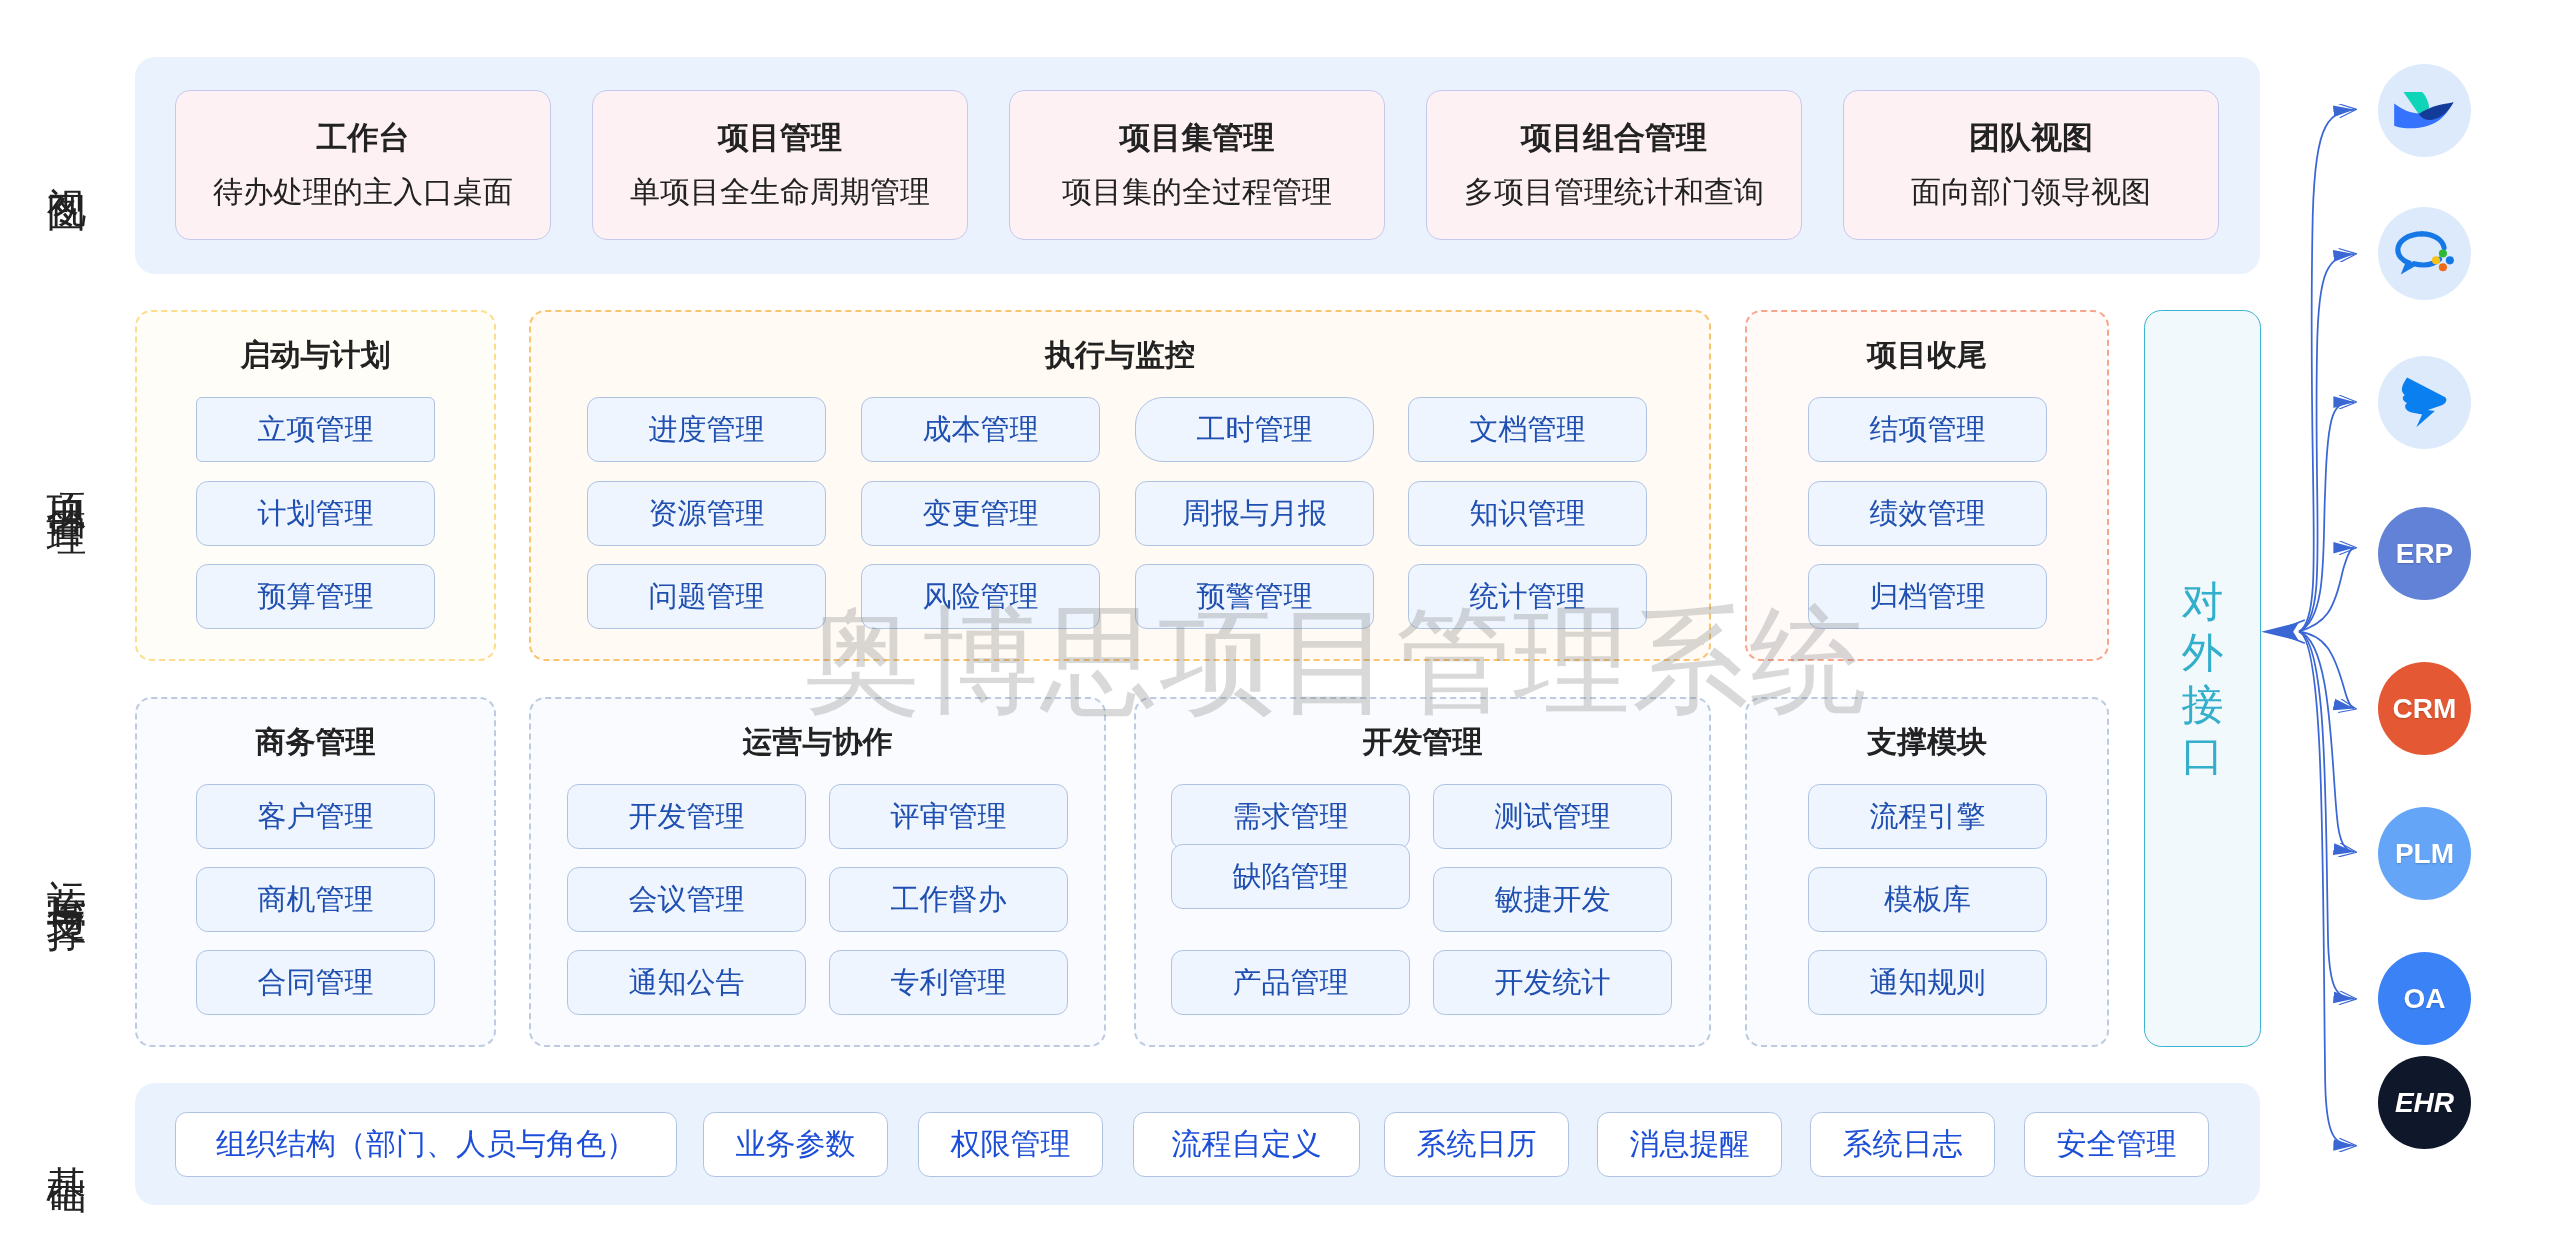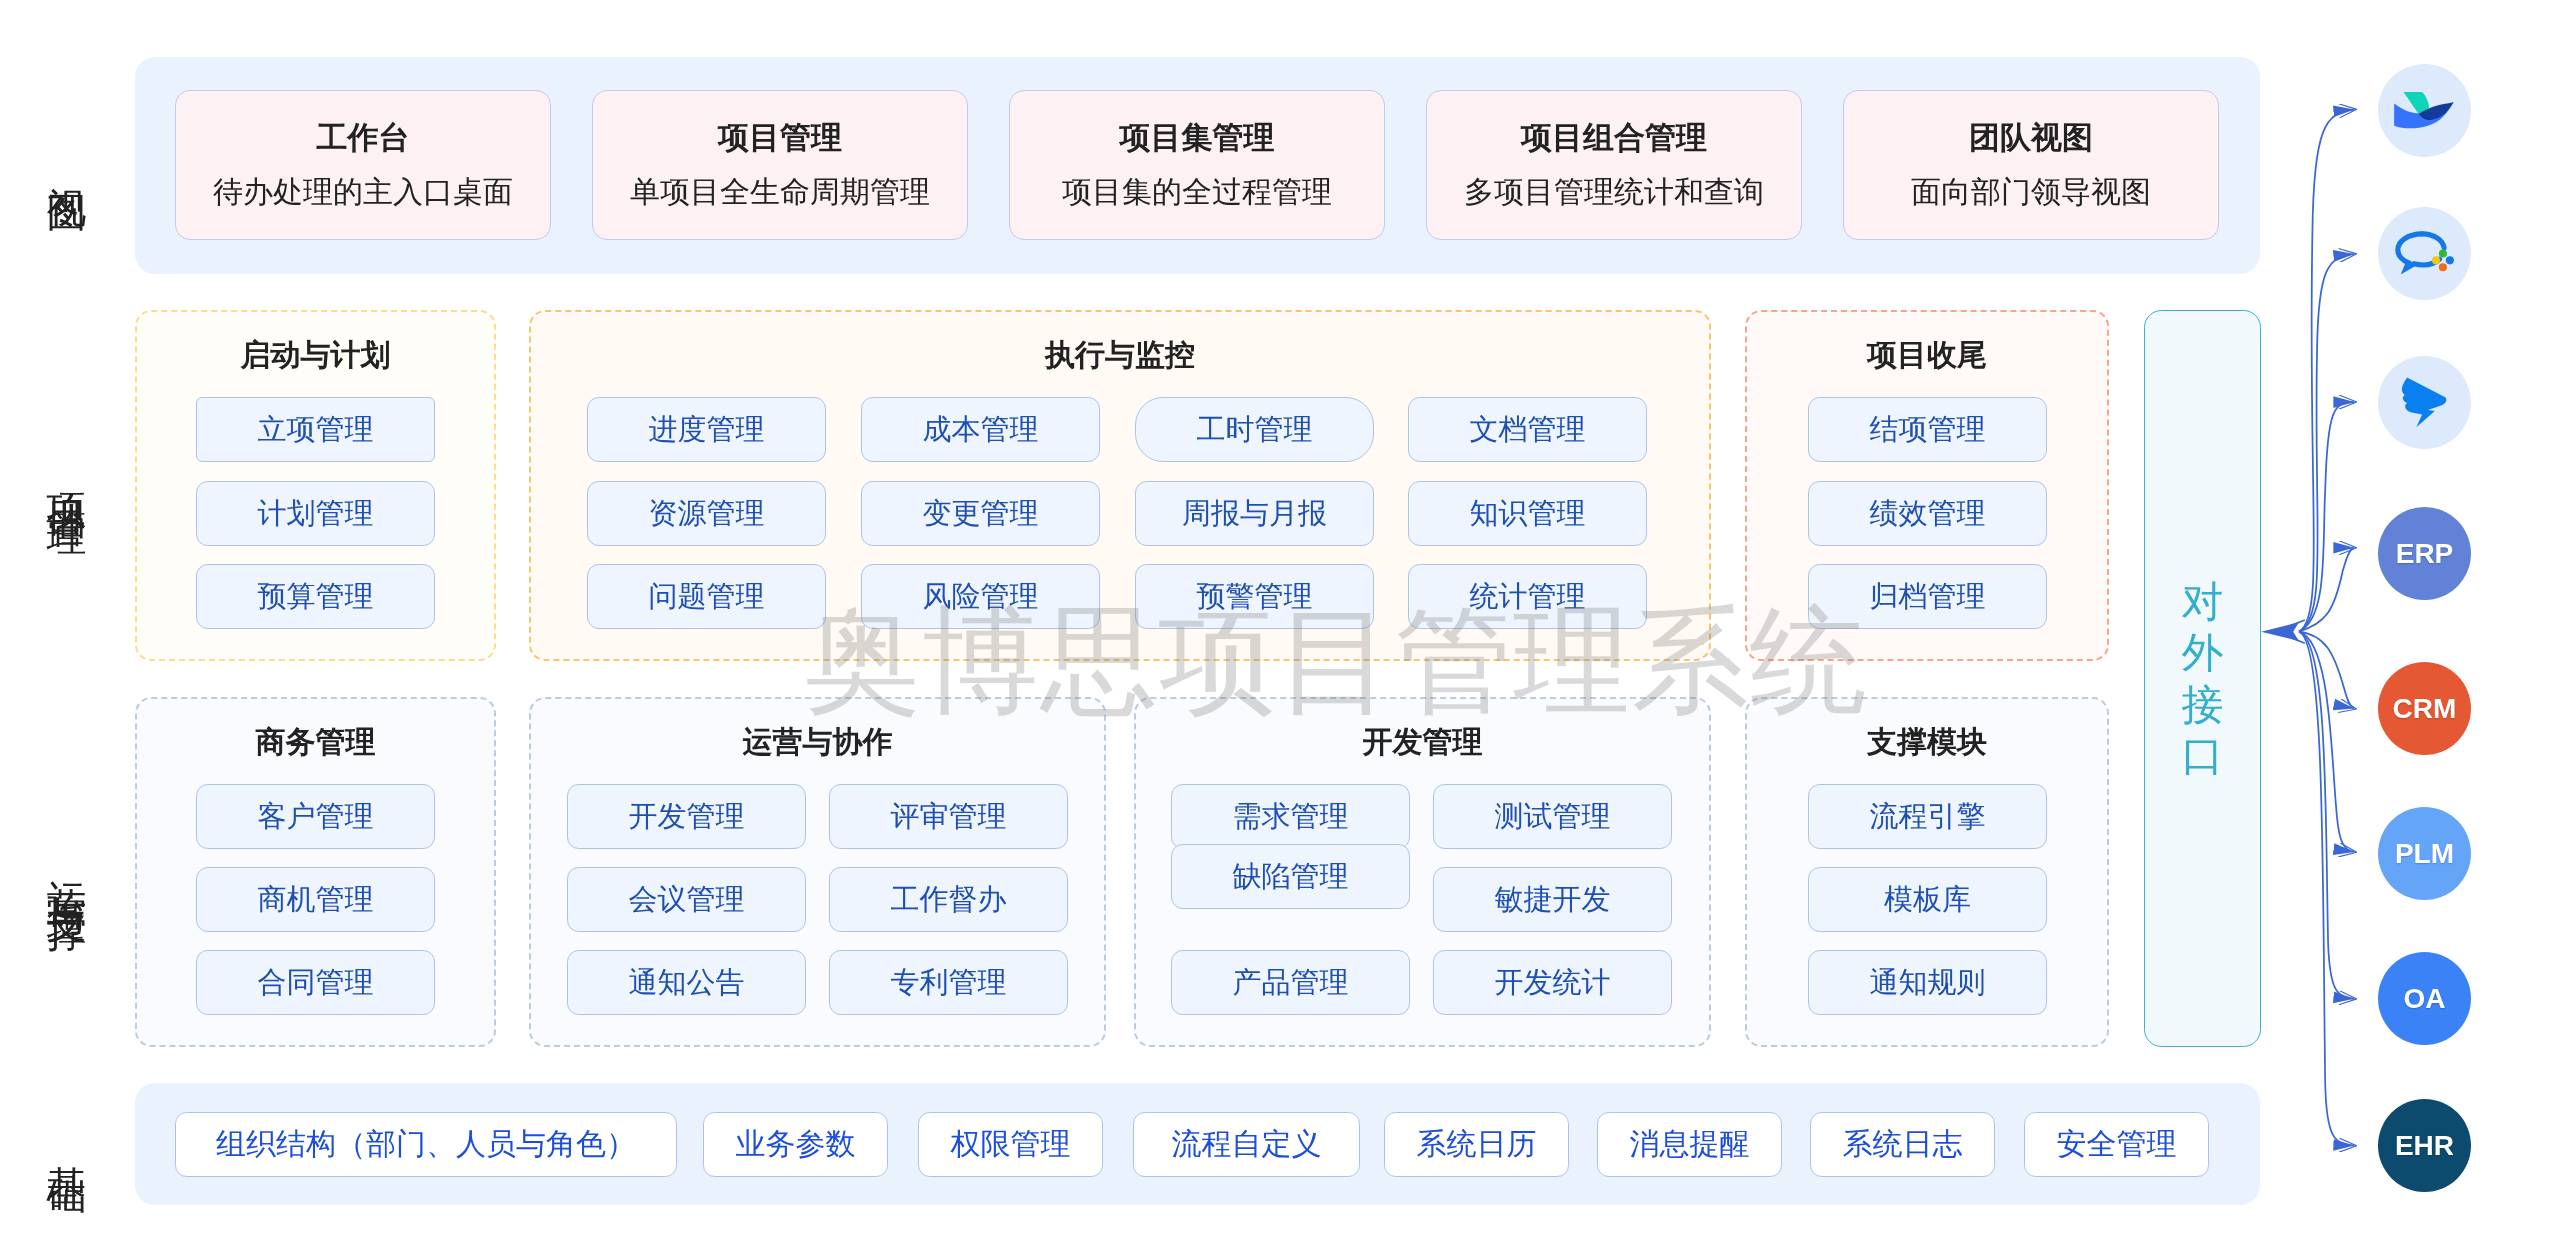--- a/index.html
+++ b/index.html
@@ -206,16 +206,16 @@
 </div>
 <div class="circle light" style="left:2378px;top:356px;">
   <svg width="52" height="58" viewBox="0 0 90 100">
     <path d="M14,6 L80,40 C84,44 82,50 74,54 L50,62 L62,64 L30,92 L40,70 L20,66 C10,62 8,54 14,50 C6,46 4,40 10,36 C2,30 4,20 14,6 Z" fill="#0a7ff0"></path>
   </svg>
 </div>
 <div class="circle" style="left:2378px;top:507px;background:#6182d6;">ERP</div>
 <div class="circle" style="left:2378px;top:662px;background:#e45833;">CRM</div>
 <div class="circle" style="left:2378px;top:807px;background:#64a5f7;">PLM</div>
 <div class="circle" style="left:2378px;top:952px;background:#3b82f6;">OA</div>
-<div class="circle" style="left:2378px;top:1099px;background:#0c4a6e;">EHR</div>
+<div class="circle" style="left:2378px;top:1056px;background:#0f172a;font-style:italic;">EHR</div>
 
 <div class="watermark">奥博思项目管理系统</div>
 
 
 </body></html>

